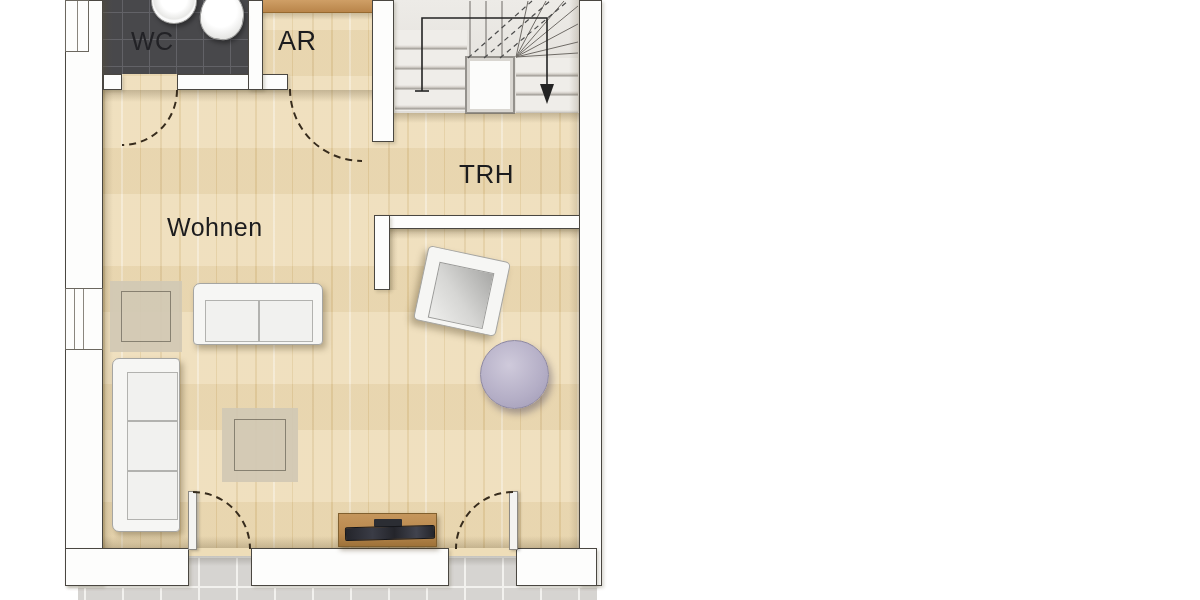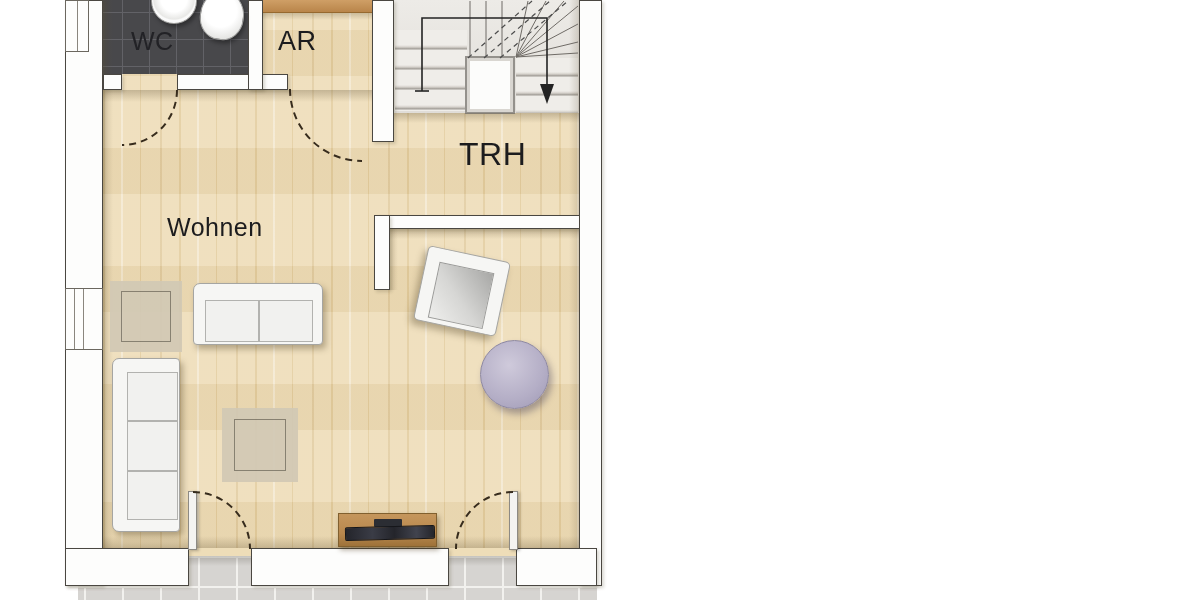--- a/index.html
+++ b/index.html
@@ -56,21 +56,21 @@
   
   .shad{position:absolute;pointer-events:none;}
   .shad.down{background:linear-gradient(180deg,rgba(95,80,50,.30),rgba(95,80,50,0));}
   .shad.up{background:linear-gradient(0deg,rgba(95,80,50,.26),rgba(95,80,50,0));}
   .shad.right{background:linear-gradient(90deg,rgba(95,80,50,.20),rgba(95,80,50,0));}
   .shad.left{background:linear-gradient(270deg,rgba(95,80,50,.20),rgba(95,80,50,0));}
   
   .room-label{position:absolute;color:var(--label-ink);letter-spacing:.5px;font-weight:normal;}
   #label-wc{left:131px;top:27px;font-size:25px;color:#222226;}
   #label-ar{left:278px;top:26px;font-size:27px;}
-  #label-trh{left:459px;top:136px;font-size:32px;}
+  #label-trh{left:459px;top:159px;font-size:26px;}
   #label-wohnen{left:167px;top:213px;font-size:25px;text-align:right;}
   
   #washbasin{left:151px;top:-22px;width:44px;height:44px;border-radius:50%;
     background:radial-gradient(circle at 50% 45%, #ffffff 40%, #e8e8e6 62%, #fafafa 66%);
     border:1px solid #9a9a98;box-shadow:2px 3px 4px rgba(0,0,0,.35);}
   #toilet{left:200px;top:-9px;width:42px;height:47px;border-radius:50% 50% 46% 46%;
     background:radial-gradient(circle at 45% 40%, #ffffff 45%, #e3e3e1 80%);
     border:1px solid #a2a2a0;transform:rotate(7deg);box-shadow:2px 3px 4px rgba(0,0,0,.35);}
   .rug{position:absolute;background:var(--rug);opacity:.92;}
   .rug .inner{position:absolute;border:1px solid var(--rug-line);}

